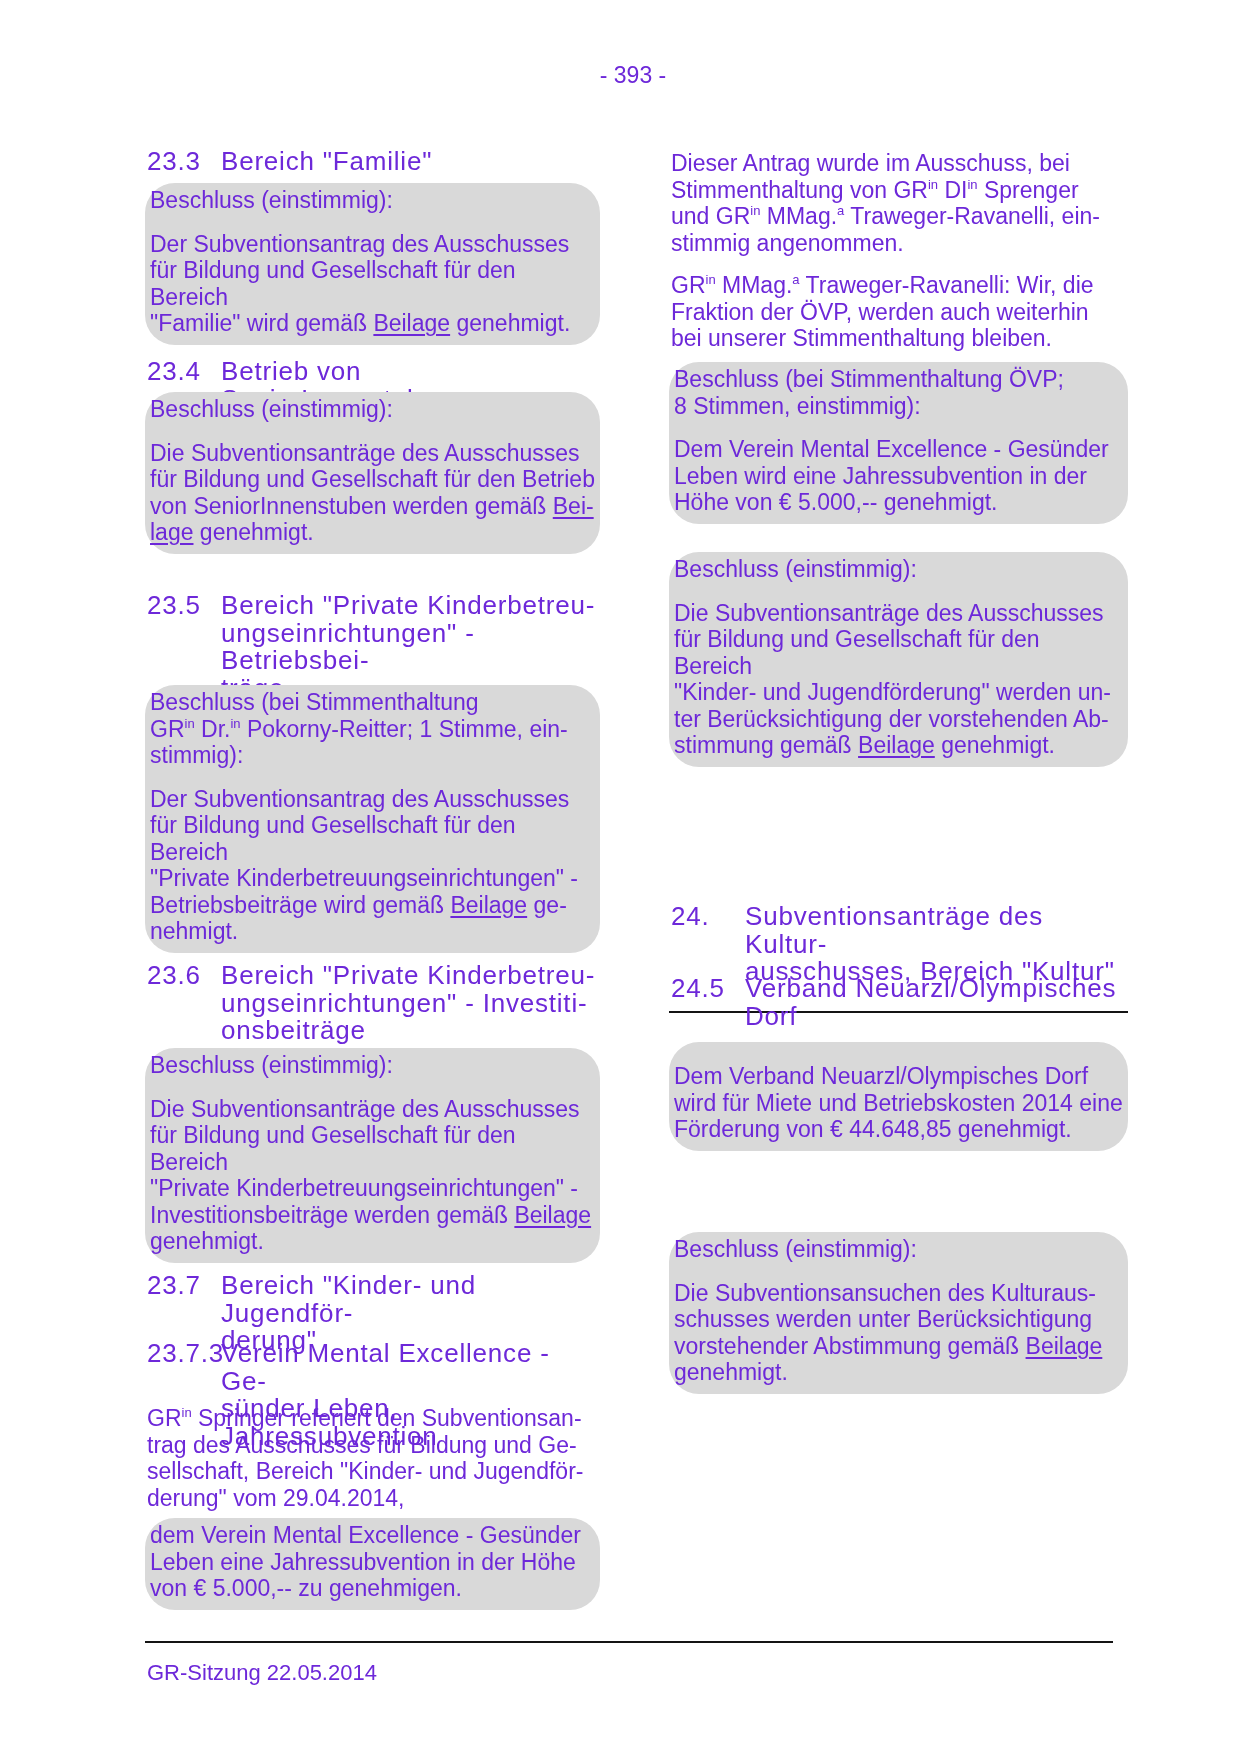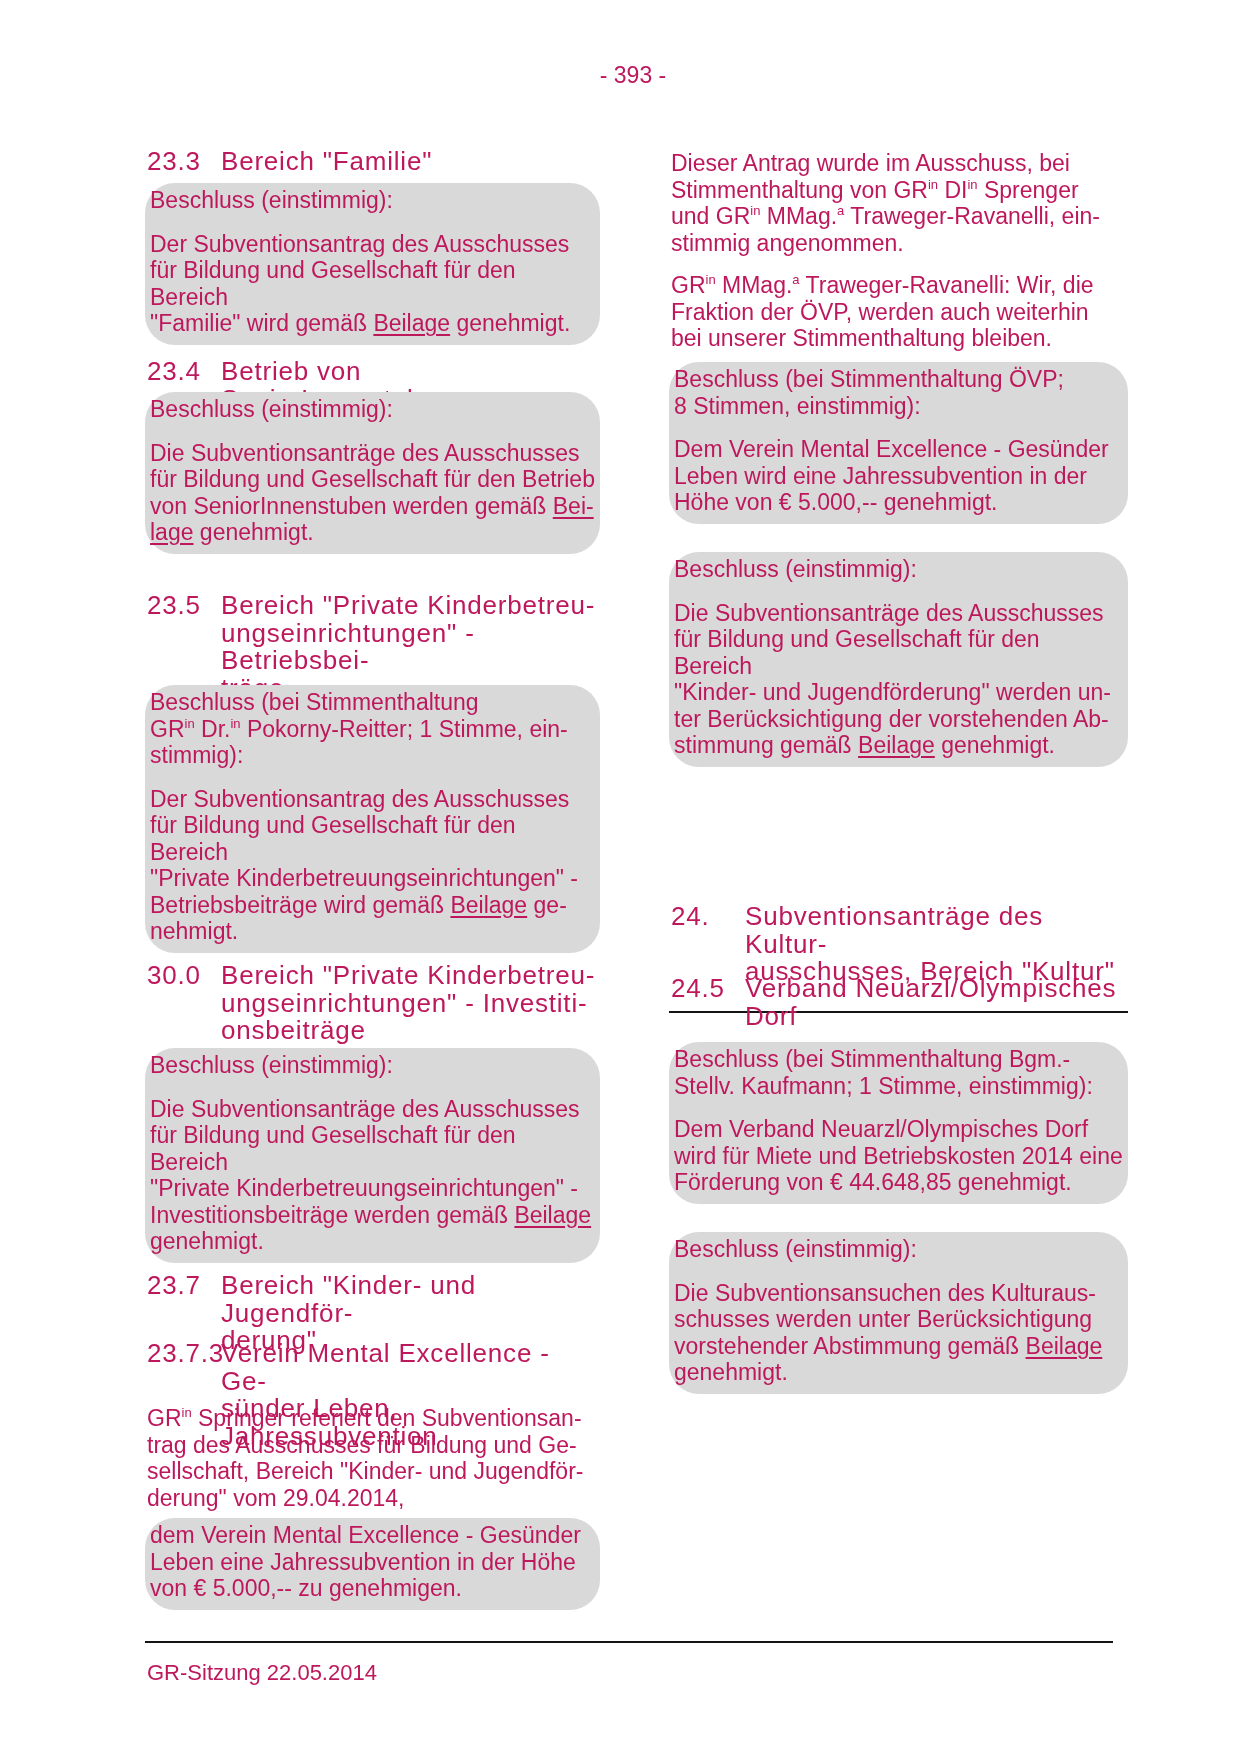--- a/index.html
+++ b/index.html
@@ -1,18 +1,18 @@
 <!DOCTYPE html>
 <html><head>
 <meta charset="utf-8">
 <style>
   html,body { margin:0; padding:0; background:#ffffff; }
   .page {
     position:relative; width:1241px; height:1754px; background:#ffffff;
-    font-family:"Liberation Sans", sans-serif; color:#be185d; overflow:hidden;
+    font-family:"Liberation Sans", sans-serif; color:#6d28d9; overflow:hidden;
   }
   .pageno {
     position:absolute; top:62px; left:563px; width:140px; text-align:center;
     font-size:23px; line-height:27px;
   }
   .col { position:absolute; top:0; }
   #col-left  { left:145px; width:455px; height:1700px; }
   #col-right { left:669px; width:459px; height:1700px; }
   .heading {
     position:absolute; left:0; width:100%; display:flex;
@@ -72,21 +72,21 @@
     <div class="heading" style="top:592px">
       <span class="hnum">23.5</span>
       <div class="htitle">Bereich "Private Kinderbetreu-<br>ungseinrichtungen" - Betriebsbei-<br>träge</div>
     </div>
     <div class="beschluss" style="top:685px">
       <div class="bhead">Beschluss (bei Stimmenthaltung<br>GR<sup>in</sup> Dr.<sup>in</sup> Pokorny-Reitter; 1 Stimme, ein-<br>stimmig):</div>
       <div class="bbody">Der Subventionsantrag des Ausschusses<br>für Bildung und Gesellschaft für den Bereich<br>"Private Kinderbetreuungseinrichtungen" -<br>Betriebsbeiträge wird gemäß <u>Beilage</u> ge-<br>nehmigt.</div>
     </div>
 
     <div class="heading" style="top:962px">
-      <span class="hnum">30.0</span>
+      <span class="hnum">23.6</span>
       <div class="htitle">Bereich "Private Kinderbetreu-<br>ungseinrichtungen" - Investiti-<br>onsbeiträge</div>
     </div>
     <div class="beschluss" style="top:1048px">
       <div class="bhead">Beschluss (einstimmig):</div>
       <div class="bbody">Die Subventionsanträge des Ausschusses<br>für Bildung und Gesellschaft für den Bereich<br>"Private Kinderbetreuungseinrichtungen" -<br>Investitionsbeiträge werden gemäß <u>Beilage</u><br>genehmigt.</div>
     </div>
 
     <div class="heading" style="top:1272px">
       <span class="hnum">23.7</span>
       <div class="htitle">Bereich "Kinder- und Jugendför-<br>derung"</div>
@@ -123,21 +123,20 @@
       <span class="hnum">24.</span>
       <div class="htitle">Subventionsanträge des Kultur-<br>ausschusses, Bereich "Kultur"</div>
     </div>
 
     <div class="heading" style="top:975px">
       <span class="hnum">24.5</span>
       <div class="htitle">Verband Neuarzl/Olympisches<br>Dorf</div>
     </div>
 
     <div class="beschluss" style="top:1042px">
-      <div class="bhead">Beschluss (bei Stimmenthaltung Bgm.-<br>Stellv. Kaufmann; 1 Stimme, einstimmig):</div>
       <div class="bbody">Dem Verband Neuarzl/Olympisches Dorf<br>wird für Miete und Betriebskosten 2014 eine<br>Förderung von € 44.648,85 genehmigt.</div>
     </div>
 
     <div class="beschluss" style="top:1232px">
       <div class="bhead">Beschluss (einstimmig):</div>
       <div class="bbody">Die Subventionsansuchen des Kulturaus-<br>schusses werden unter Berücksichtigung<br>vorstehender Abstimmung gemäß <u>Beilage</u><br>genehmigt.</div>
     </div>
 
   </div>
 

